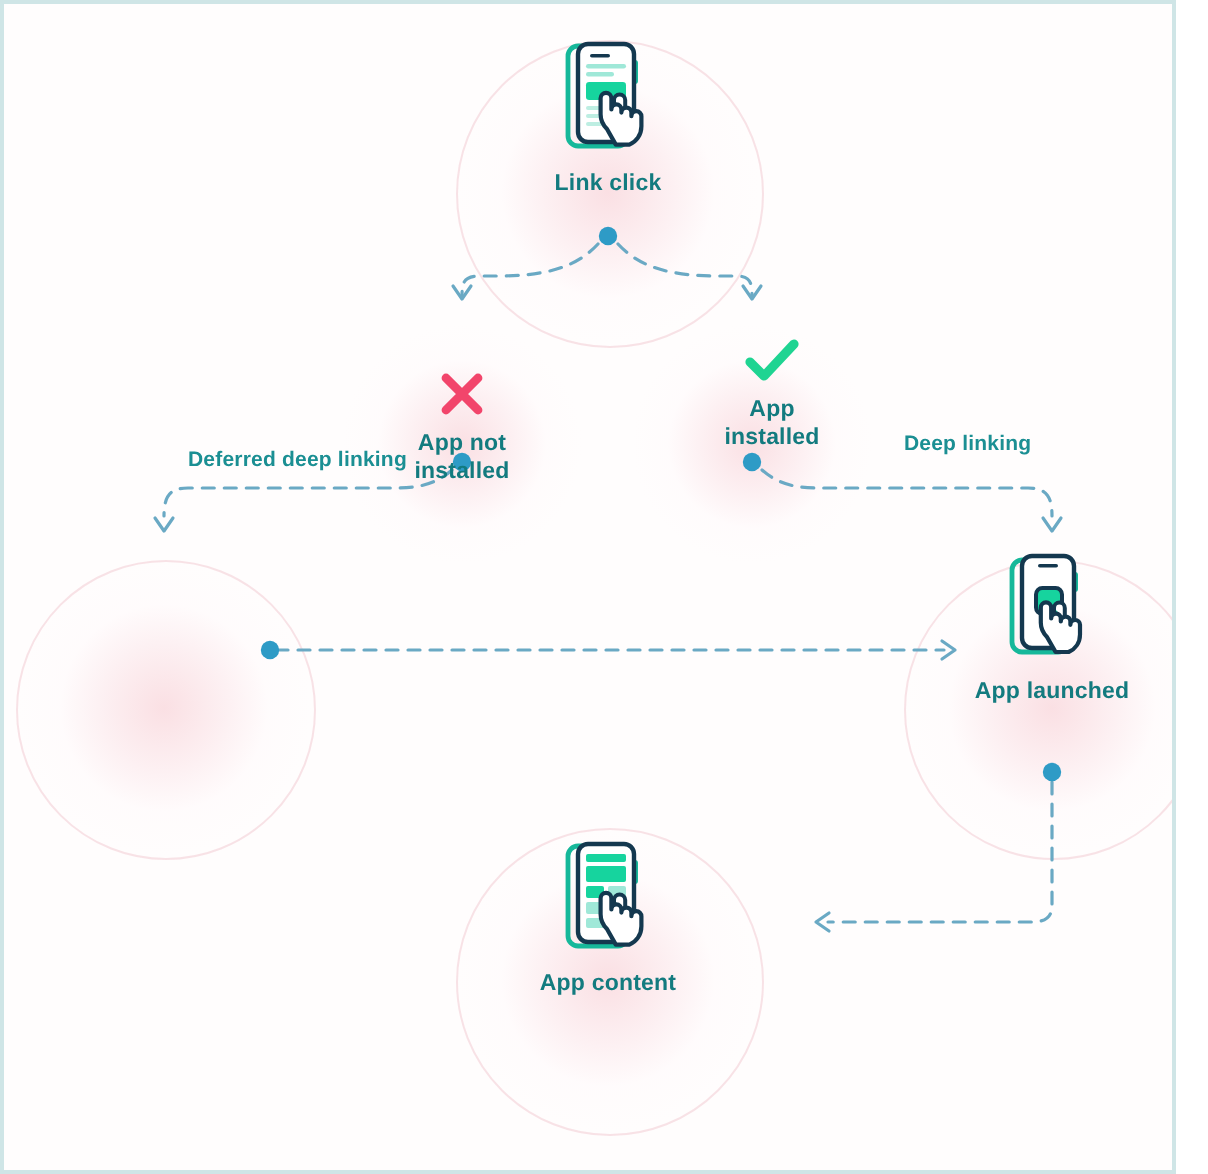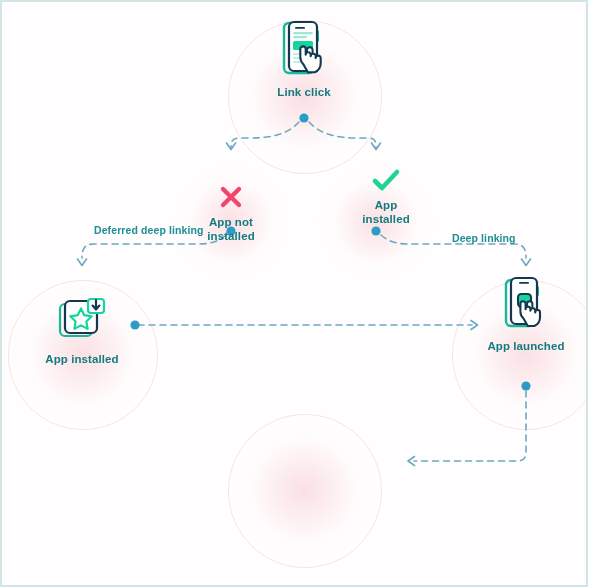--- a/index.html
+++ b/index.html
@@ -176,36 +176,20 @@
       <svg width="30" height="26" viewBox="0 0 30 26" aria-hidden="true">
         <path d="M4 14 L11 21 L26 5" fill="none" stroke="#1fd492" stroke-width="4.6" stroke-linecap="round" stroke-linejoin="round"></path>
       </svg>
     </div>
     <div class="caption" style="margin-top:6px;">
       <span>App</span><br>
       <span>installed</span>
     </div>
   </div>
 
-  <div class="node" style="left:80px; top:285px;">
-    <div class="icon">
-      <svg width="58" height="52" viewBox="0 0 58 52" aria-hidden="true">
-
-        <rect x="7" y="11" width="32" height="32" rx="5" fill="none" stroke="#16b89a" stroke-width="2.2"></rect>
-
-        <rect x="12" y="8" width="32" height="32" rx="5" fill="#ffffff" stroke="#14384f" stroke-width="2.2"></rect>
-
-        <path d="M28 15.5 l3.3 6.7 7.4 1.1 -5.35 5.2 1.25 7.35 -6.6 -3.5 -6.6 3.5 1.25 -7.35 -5.35 -5.2 7.4 -1.1 z" fill="none" stroke="#16d49e" stroke-width="2.2" stroke-linejoin="round"></path>
-
-        <path d="M38 6 h10 a3 3 0 0 1 3 3 v8 a3 3 0 0 1 -3 3 h-10 a3 3 0 0 1 -3 -3 v-8 a3 3 0 0 1 3 -3 z" fill="#ffffff" stroke="#16d49e" stroke-width="2.2"></path>
-        <path d="M43 7 v9 M39.6 12.6 L43 16.4 L46.4 12.6" fill="none" stroke="#14384f" stroke-width="2.2" stroke-linecap="round" stroke-linejoin="round"></path>
-      </svg>
-    </div>
-    <div class="caption">App installed</div>
-  </div>
 
   <div class="node" style="left:524px; top:272px;">
     <div class="icon">
       <svg width="52" height="56" viewBox="0 0 52 56" aria-hidden="true">
         <rect x="6" y="4" width="28" height="46" rx="5" fill="none" stroke="#16b89a" stroke-width="2.4"></rect>
         <rect x="36" y="10" width="3" height="10" rx="1.5" fill="#16b89a"></rect>
         <rect x="11" y="2" width="26" height="46" rx="5" fill="#ffffff" stroke="#14384f" stroke-width="2.2"></rect>
         <rect x="19" y="6" width="10" height="1.8" rx="0.9" fill="#14384f"></rect>
 
         <rect x="18" y="18" width="13" height="13" rx="3.2" fill="#16d49e" stroke="#14384f" stroke-width="2"></rect>
@@ -216,18 +200,45 @@
                  a2.6 2.6 0 0 1 5.2 0 l0 5.4
                  a2.4 2.4 0 0 1 4.8 0 l0 1.5
                  a2.4 2.4 0 0 1 4.8 0 l0 1.7
                  a2.4 2.4 0 0 1 4.8 0 l0 4.8
                  c0 4.2 -2.5 7.4 -5.7 8.8 l-6.5 0 z" fill="#ffffff" stroke="#14384f" stroke-width="2.1" stroke-linejoin="round"></path>
       </svg>
     </div>
     <div class="caption">App launched</div>
   </div>
 
+  <div class="node" style="left:302px; top:418px;">
+    <div class="icon">
+      <svg width="52" height="58" viewBox="0 0 52 58" aria-hidden="true">
+        <rect x="6" y="3" width="30" height="50" rx="5" fill="none" stroke="#16b89a" stroke-width="2.4"></rect>
+        <rect x="38" y="10" width="3" height="12" rx="1.5" fill="#16b89a"></rect>
+        <rect x="11" y="2" width="28" height="49" rx="5" fill="#ffffff" stroke="#14384f" stroke-width="2.2"></rect>
+
+        <rect x="15" y="7" width="20" height="4" rx="1" fill="#16d49e"></rect>
+        <rect x="15" y="13" width="20" height="8" rx="1" fill="#16d49e"></rect>
+        <rect x="15" y="23" width="9" height="6" rx="1" fill="#16d49e"></rect>
+        <rect x="26" y="23" width="9" height="6" rx="1" fill="#9fe8d8"></rect>
+        <rect x="15" y="31" width="9" height="6" rx="1" fill="#9fe8d8"></rect>
+        <rect x="26" y="31" width="9" height="6" rx="1" fill="#16d49e"></rect>
+        <rect x="15" y="39" width="20" height="5" rx="1" fill="#9fe8d8"></rect>
+
+        <path d="M29 30 l0 10 a2.6 2.6 0 0 0 2.6 2.6
+                 M29 30 a2.8 2.8 0 0 1 5.6 0 l0 6" fill="#ffffff" stroke="#14384f" stroke-width="2" stroke-linecap="round" stroke-linejoin="round"></path>
+        <path d="M25.5 44.5 c-2.6 -2.6 -3.2 -5 -3.2 -7.4 l0 -8
+                 a2.7 2.7 0 0 1 5.4 0 l0 5.6
+                 a2.5 2.5 0 0 1 5 0 l0 1.6
+                 a2.5 2.5 0 0 1 5 0 l0 1.8
+                 a2.5 2.5 0 0 1 5 0 l0 5
+                 c0 4.4 -2.6 7.8 -6 9.2 l-6.8 0 z" fill="#ffffff" stroke="#14384f" stroke-width="2.1" stroke-linejoin="round"></path>
+      </svg>
+    </div>
+    <div class="caption">App content</div>
+  </div>
 
   <div class="edge-label" style="left:92px; top:222px;">Deferred deep linking</div>
 
-  <div class="edge-label" style="left:450px; top:230px;">Deep linking</div>
+  <div class="edge-label" style="left:450px; top:214px;">Deep linking</div>
 
 </div>
 
 </body></html>

